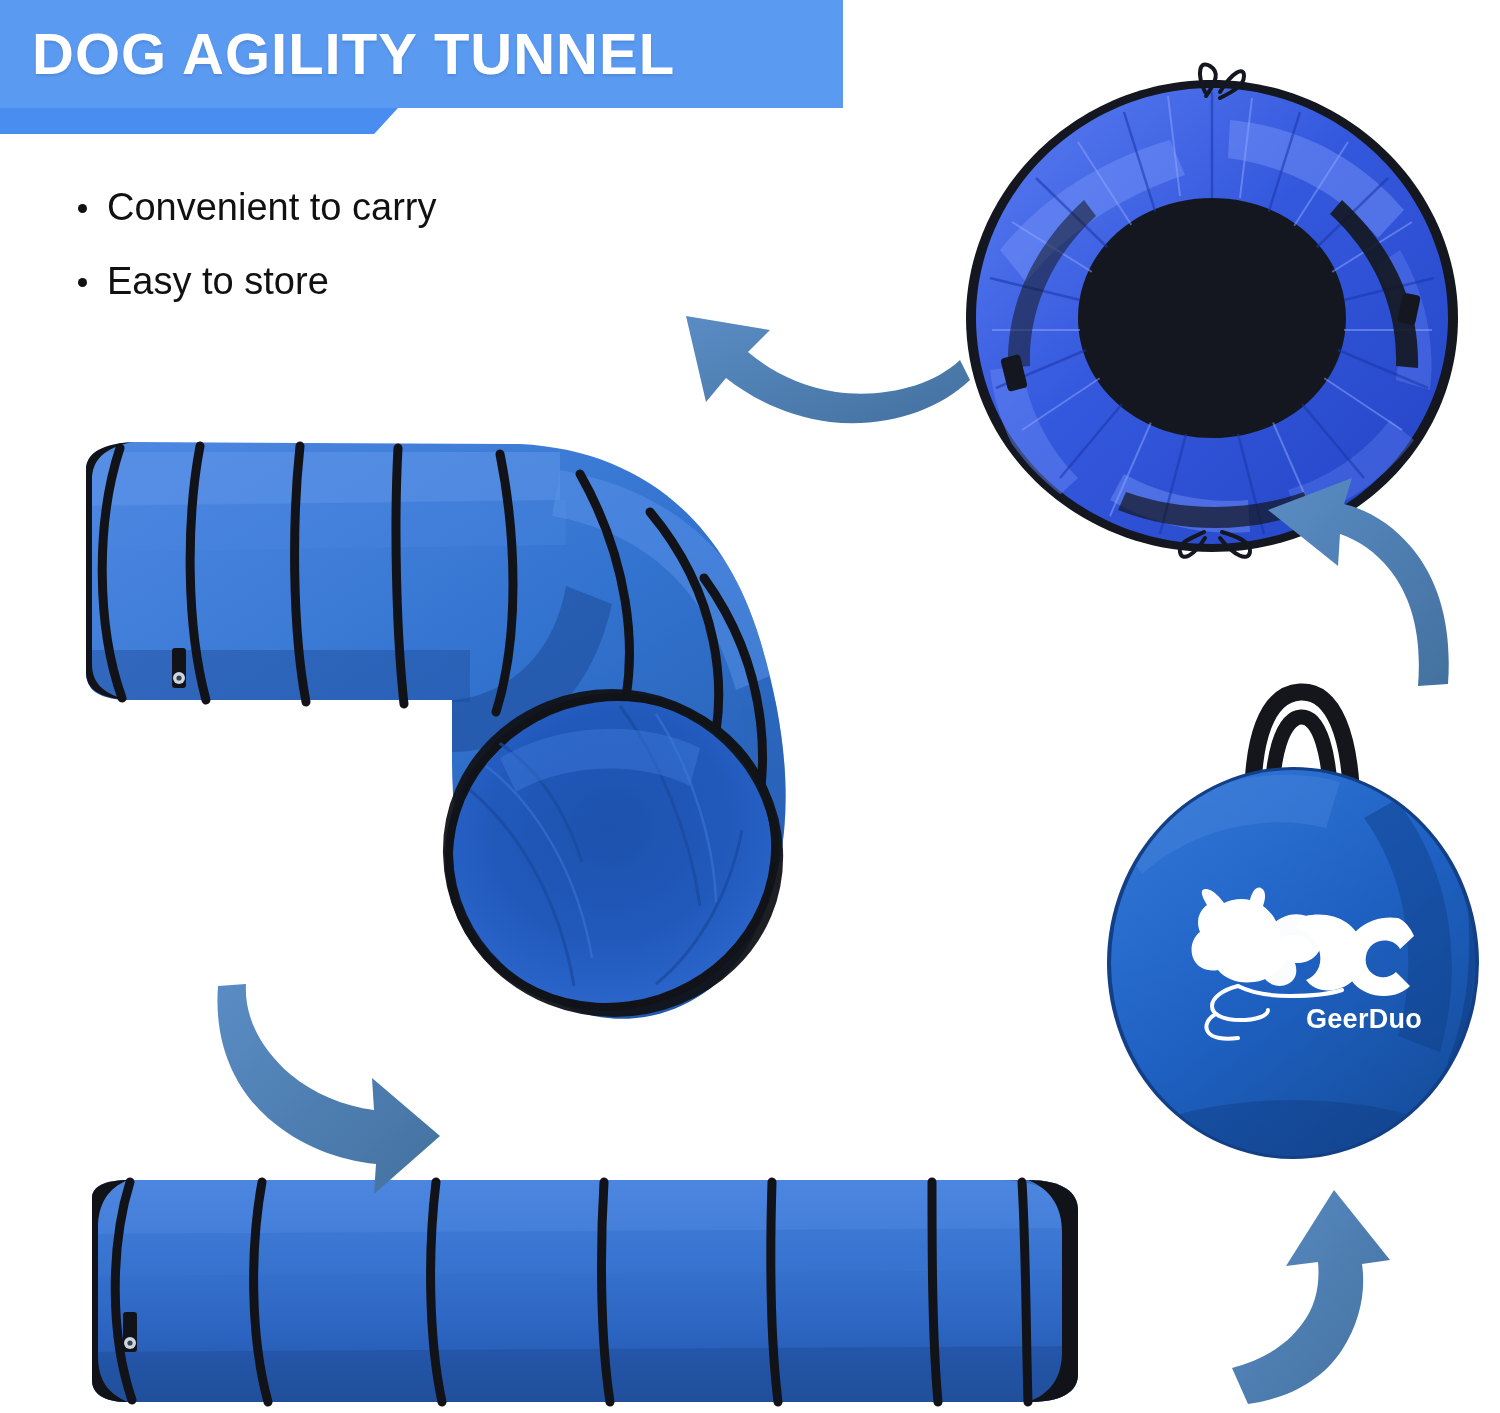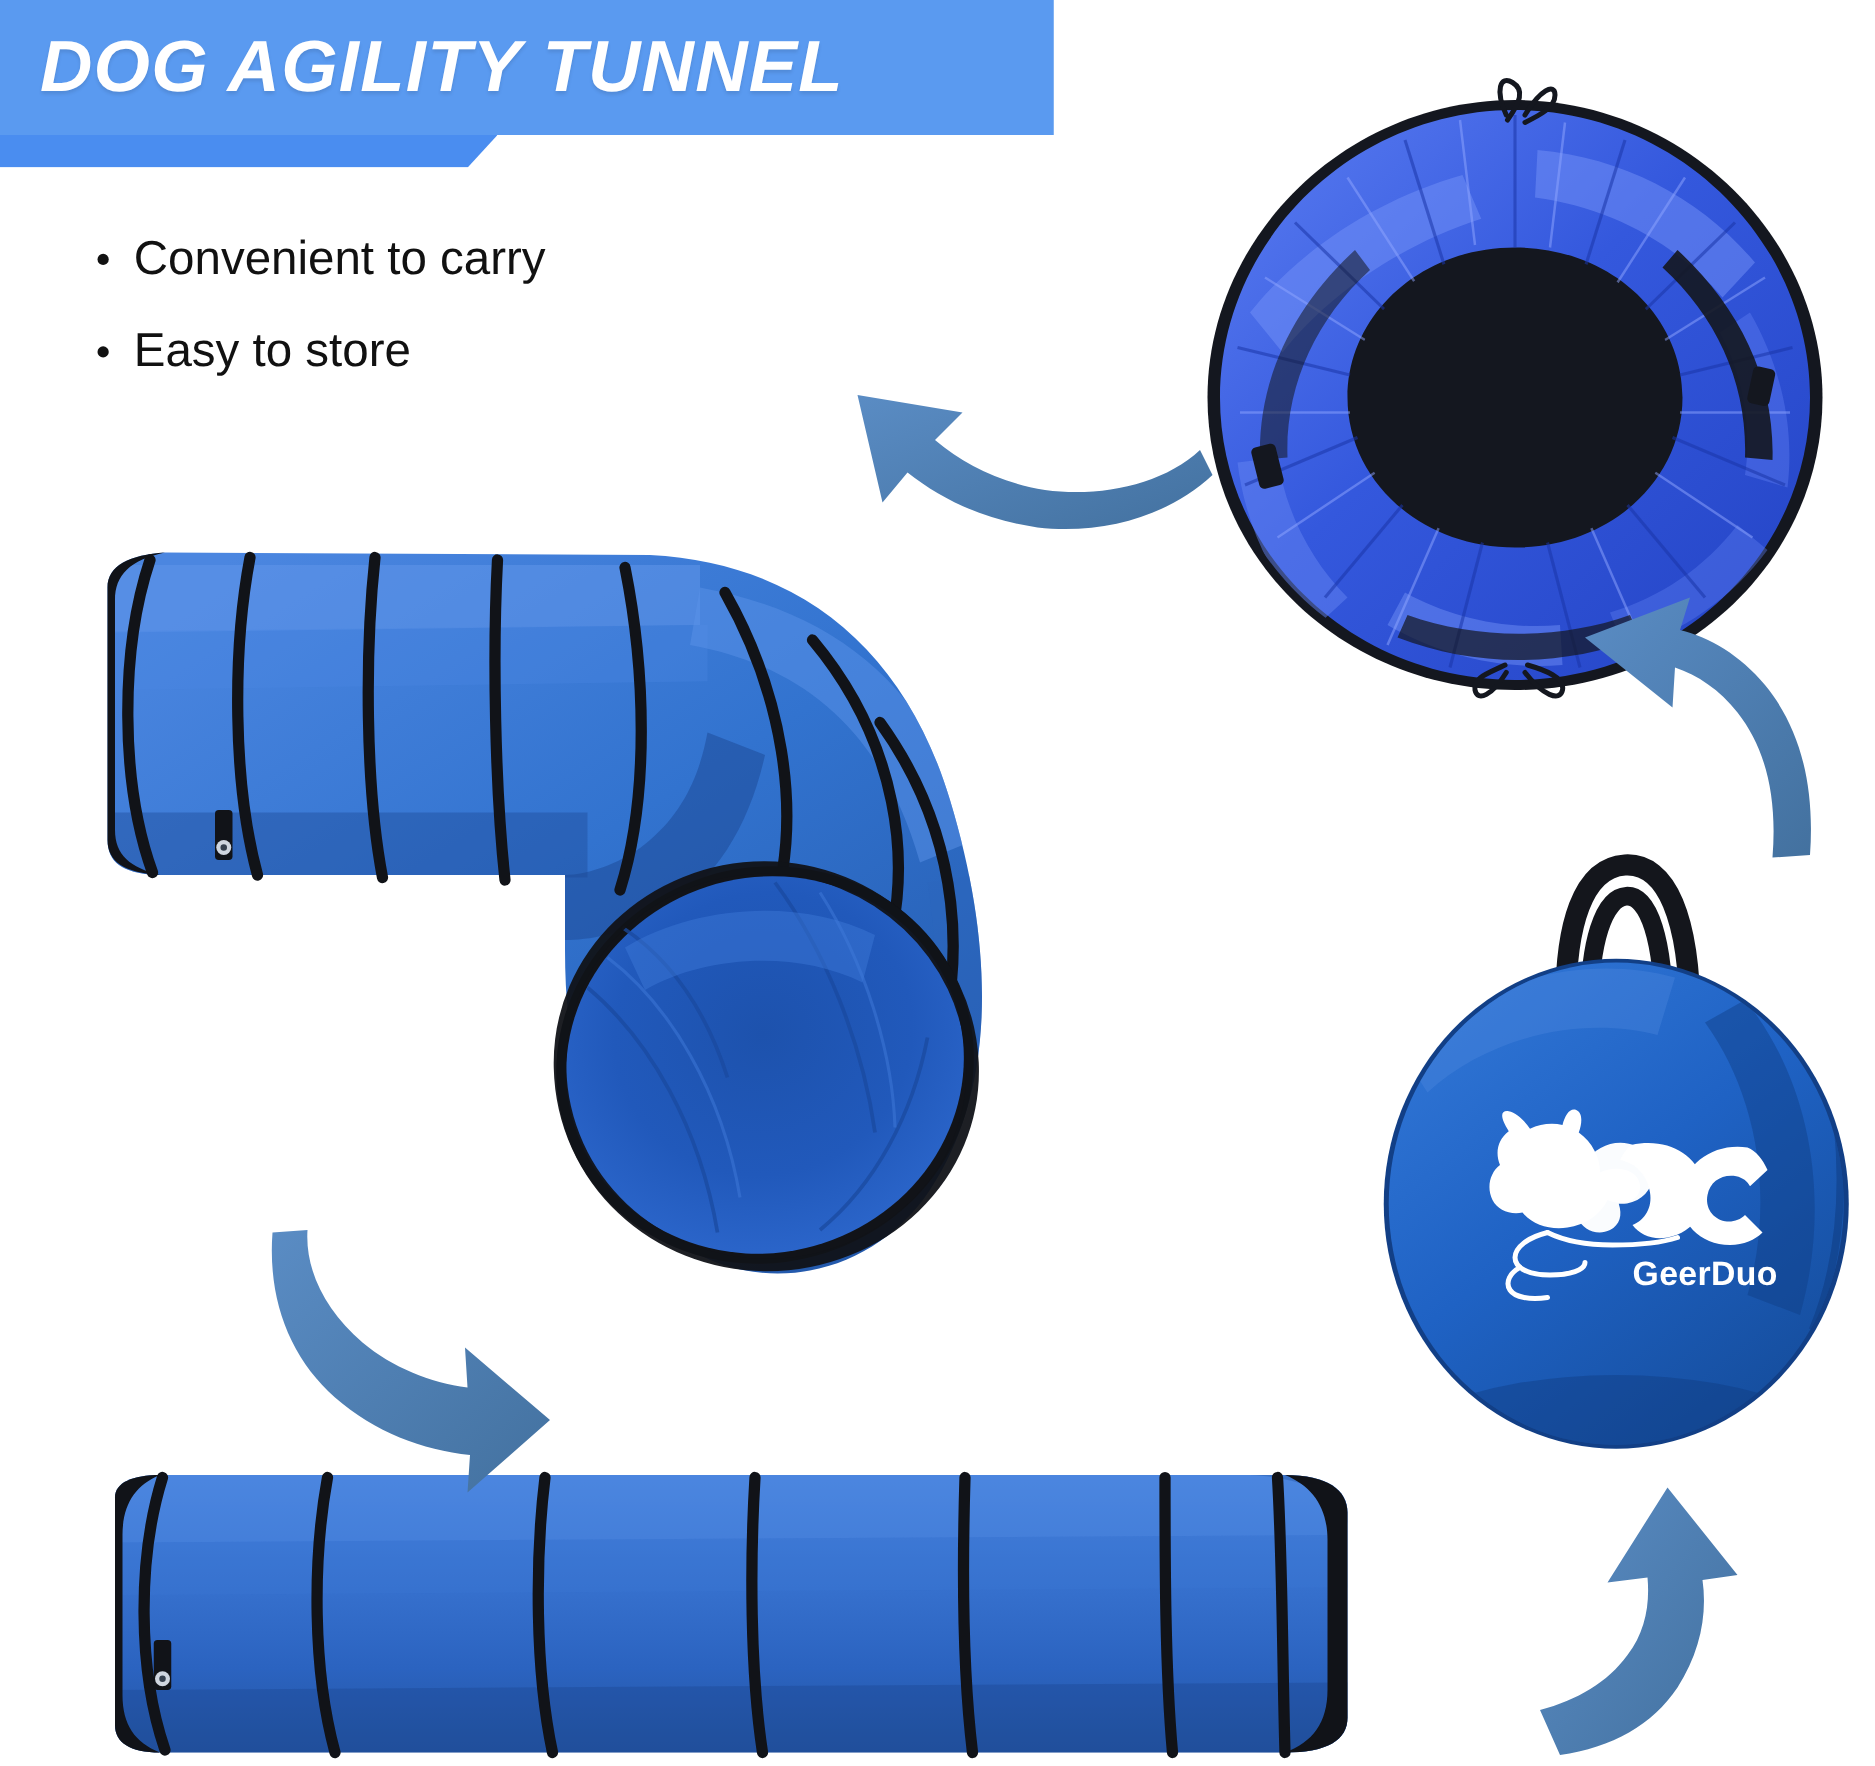--- a/index.html
+++ b/index.html
@@ -20,21 +20,20 @@
   }
   .banner-title{
     color:#ffffff;
     font-size:58px;
     font-weight:bold;
     letter-spacing:1px;
     margin-left:32px;
     line-height:1;
     white-space:nowrap;
     text-shadow:0 2px 3px rgba(0,0,0,.10);
-    font-style:italic;
   }
   .banner-strip{
     position:absolute;left:0;top:108px;width:398px;height:26px;
     background:#4a8df0;
     clip-path:polygon(0 0, 100% 0, 94% 100%, 0 100%);
   }
 
   
   .bullets{position:absolute;left:78px;top:188px;}
   .bullet-row{display:flex;align-items:baseline;margin-bottom:34px;}

